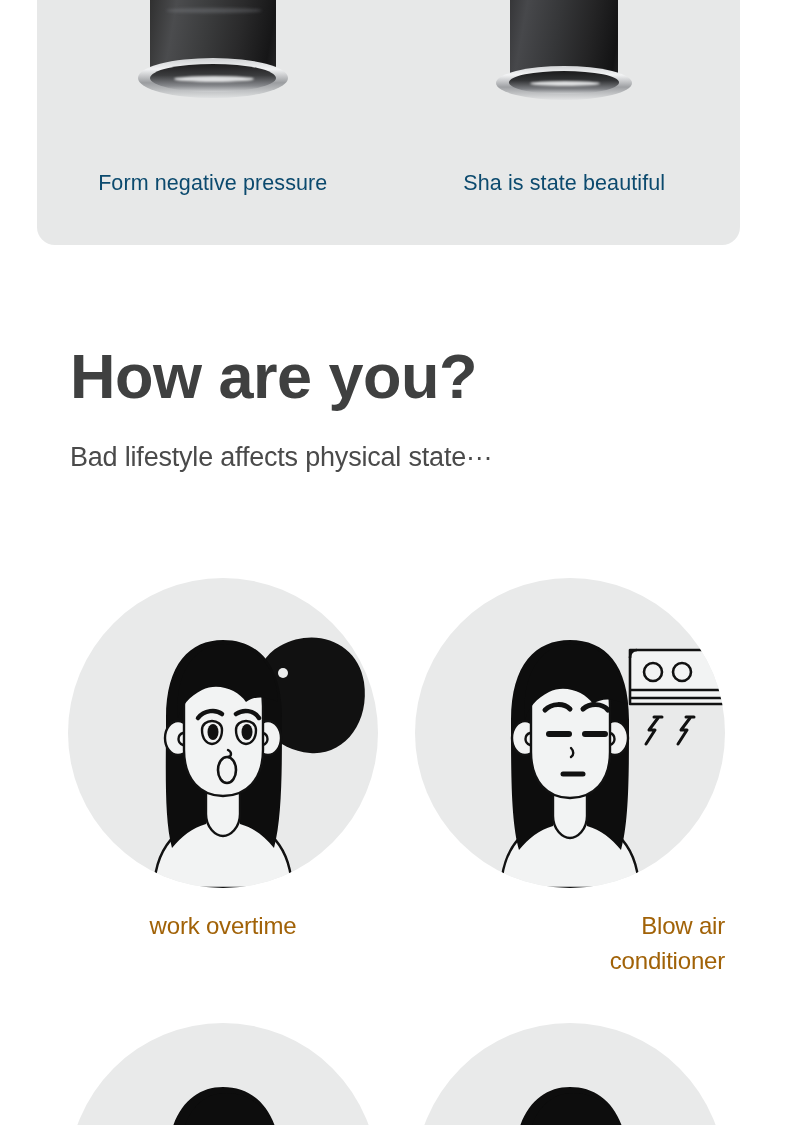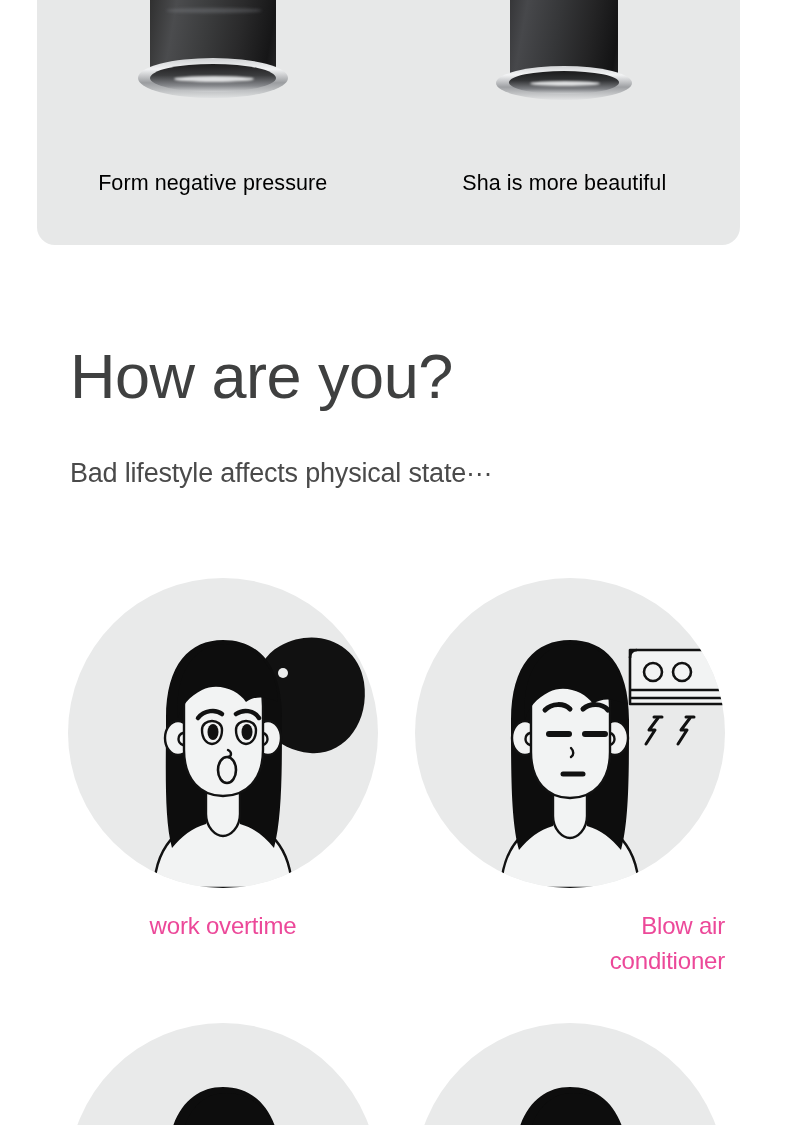--- a/index.html
+++ b/index.html
@@ -153,43 +153,43 @@
     background: rgba(246,247,248,.85);
     filter: blur(.8px);
   }
 
   .cup-caption {
     position: absolute;
     left: 0;
     right: 0;
     top: 288px;
     text-align: center;
-    color: #000000;
+    color: #0c4a6e;
     font-size: 21.5px;
     line-height: 31px;
     letter-spacing: .1px;
   }
   .cup-caption .l2 { display: block; }
 
   
   .headline {
     position: absolute;
     left: 70px;
     top: 336px;
     margin: 0;
     font-size: 63px;
     line-height: 80px;
-    font-weight: 400;
+    font-weight: 700;
     color: #3f4040;
     letter-spacing: -0.5px;
   }
   .subhead {
     position: absolute;
     left: 70px;
-    top: 454px;
+    top: 438px;
     margin: 0;
     font-size: 27px;
     line-height: 38px;
     color: #4a4a4a;
     font-weight: 400;
     letter-spacing: -0.2px;
   }
 
   
   .symptoms {
@@ -213,21 +213,21 @@
   .sym-circle {
     position: relative;
     width: 310px;
     height: 310px;
     border-radius: 50%;
     background: #e9eaea;
     overflow: hidden;
   }
   .sym-label {
     margin-top: 20px;
-    color: #ec4899;
+    color: #a16207;
     font-size: 24px;
     line-height: 35px;
     letter-spacing: -0.2px;
   }
   .sym-label .l2 { display: block; }
 
   svg.fig { position: absolute; left: 0; top: 0; width: 310px; height: 310px; }
 </style>
 </head>
 <body>
@@ -256,21 +256,21 @@
       <div class="cup-wrap">
         <div class="cup-b">
           <div class="body"></div>
 
           <div class="rim"></div>
           <div class="rim-in"></div>
           <div class="rim-hl"></div>
         </div>
       </div>
       <div class="cup-caption">
-        <span class="l2">Sha is more beautiful</span>
+        <span class="l2">Sha is state beautiful</span>
       </div>
     </div>
 
   </div>
 </div>
 
 <h1 class="headline">How are you?</h1>
 <p class="subhead">Bad lifestyle affects physical state···</p>
 
 <div class="symptoms">

